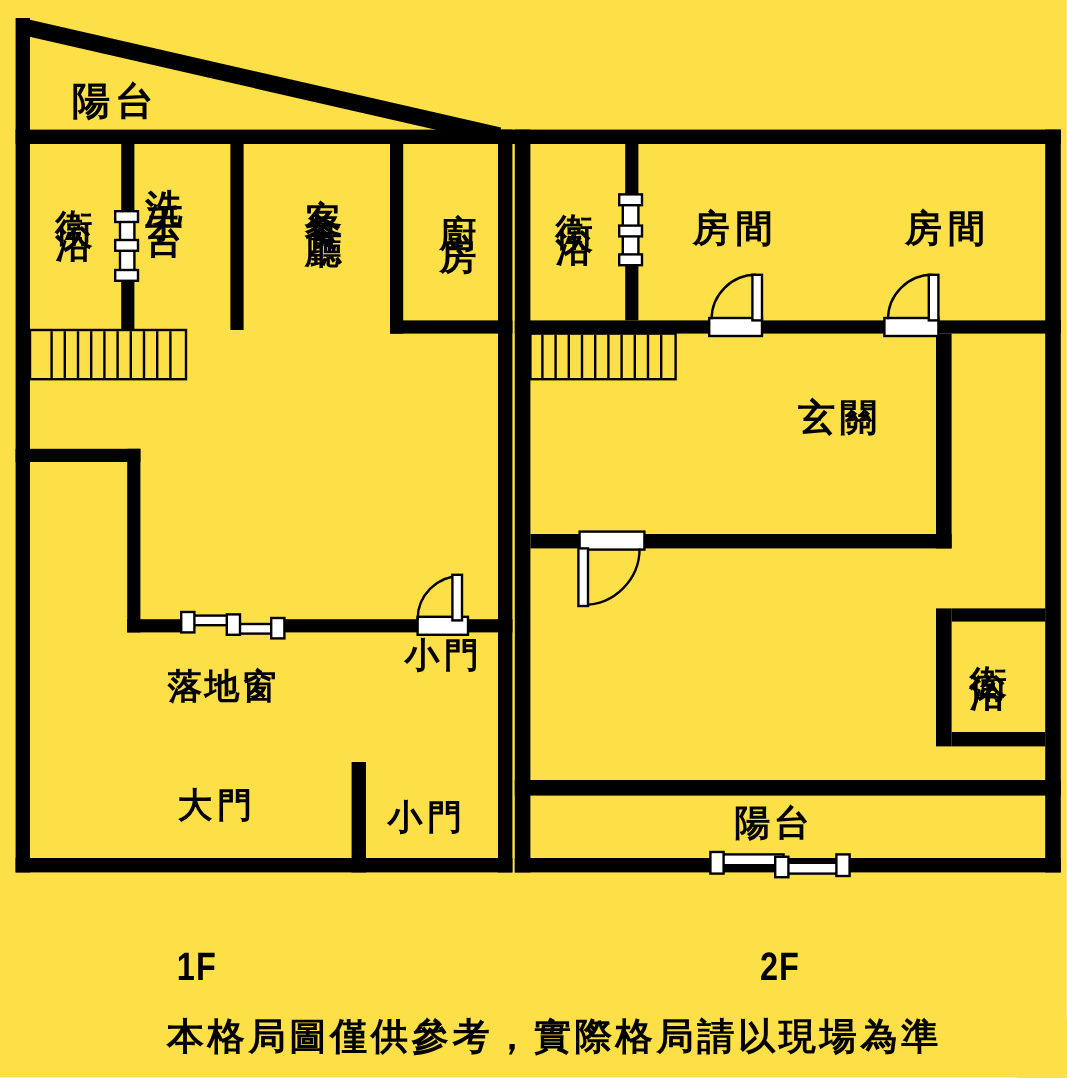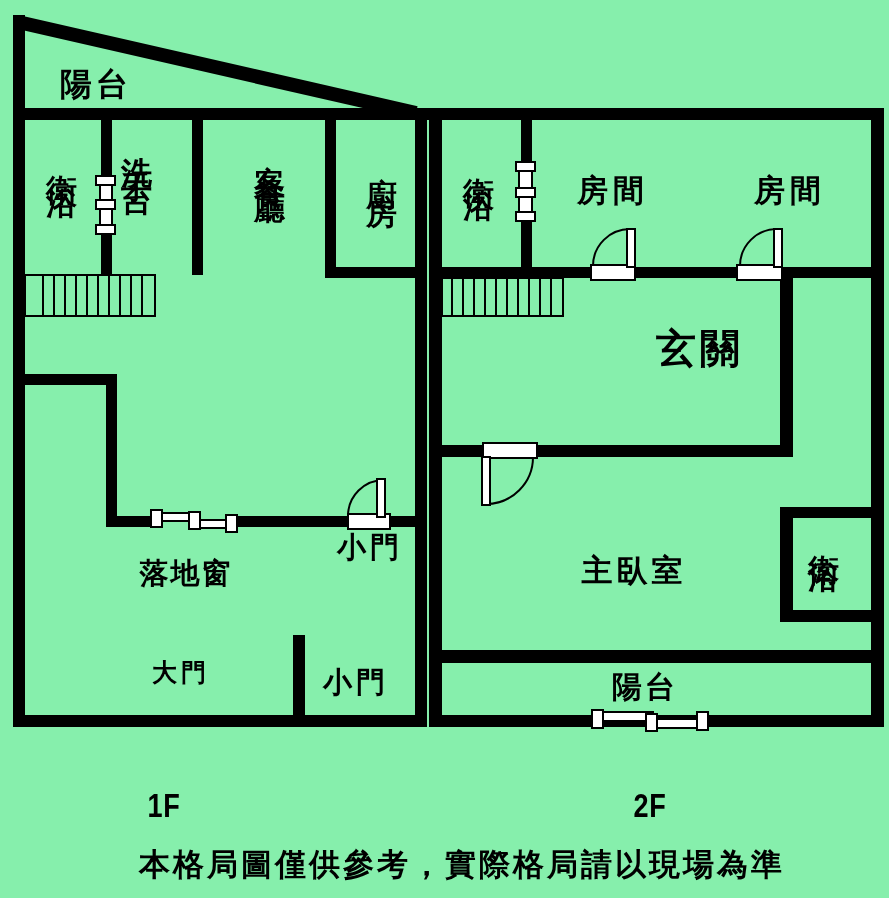--- a/index.html
+++ b/index.html
@@ -1,17 +1,17 @@
 <!DOCTYPE html>
 <html><head>
 <meta charset="utf-8">
 <style>
   html,body{margin:0;padding:0;background:#ffffff;}
   .stage{
-    position:relative;width:889px;height:898px;background:#86efac;overflow:hidden;
+    position:relative;width:889px;height:898px;background:#fde047;overflow:hidden;
     font-family:"Liberation Sans","DejaVu Sans",sans-serif;color:#000;
   }
   .plan-svg{position:absolute;left:0;top:0;}
   .lbl{
     position:absolute;font-weight:700;color:#000;white-space:nowrap;
     letter-spacing:4px;line-height:1;
   }
   .h{transform:translate(-50%,-50%);}
   .v{
     writing-mode:vertical-rl;text-orientation:upright;
@@ -124,28 +124,27 @@
     </g>
   </svg>
 
   <div class="lbl h" style="left:96px;top:84px;font-size:32px">陽台</div>
   <div class="lbl v" style="left:46px;top:150px;font-size:31px">衛浴</div>
   <div class="lbl v" style="left:121px;top:132px;font-size:31px">洗手台</div>
   <div class="lbl v" style="left:254px;top:140px;font-size:31px">客餐廳</div>
   <div class="lbl v" style="left:366px;top:153px;font-size:31px;letter-spacing:17px">廚房</div>
   <div class="lbl h" style="left:186px;top:573px;font-size:29px;letter-spacing:2px">落地窗</div>
   <div class="lbl h" style="left:370px;top:547px;font-size:29px">小門</div>
-  <div class="lbl h" style="left:181px;top:672px;font-size:25px">大門</div>
+  <div class="lbl h" style="left:181px;top:672px;font-size:29px">大門</div>
   <div class="lbl h" style="left:356px;top:682px;font-size:29px">小門</div>
 
   <div class="lbl v" style="left:463px;top:153px;font-size:31px">衛浴</div>
   <div class="lbl h" style="left:613px;top:190px;font-size:31px;letter-spacing:5px">房間</div>
   <div class="lbl h" style="left:790px;top:190px;font-size:31px;letter-spacing:5px">房間</div>
-  <div class="lbl h" style="left:700px;top:348px;font-size:40px">玄關</div>
-  <div class="lbl h" style="left:634px;top:570px;font-size:31px">主臥室</div>
+  <div class="lbl h" style="left:700px;top:348px;font-size:31px">玄關</div>
   <div class="lbl v" style="left:808px;top:530px;font-size:31px;letter-spacing:7px">衛浴</div>
   <div class="lbl h" style="left:645px;top:687px;font-size:30px;letter-spacing:3px">陽台</div>
 
   <div class="lbl floor-id" style="left:164px;top:805px">1F</div>
   <div class="lbl floor-id" style="left:650px;top:805px">2F</div>
   <div class="lbl h disclaimer" style="left:462px;top:864px">本格局圖僅供參考，實際格局請以現場為準</div>
 
 </div>
 
 </body></html>

